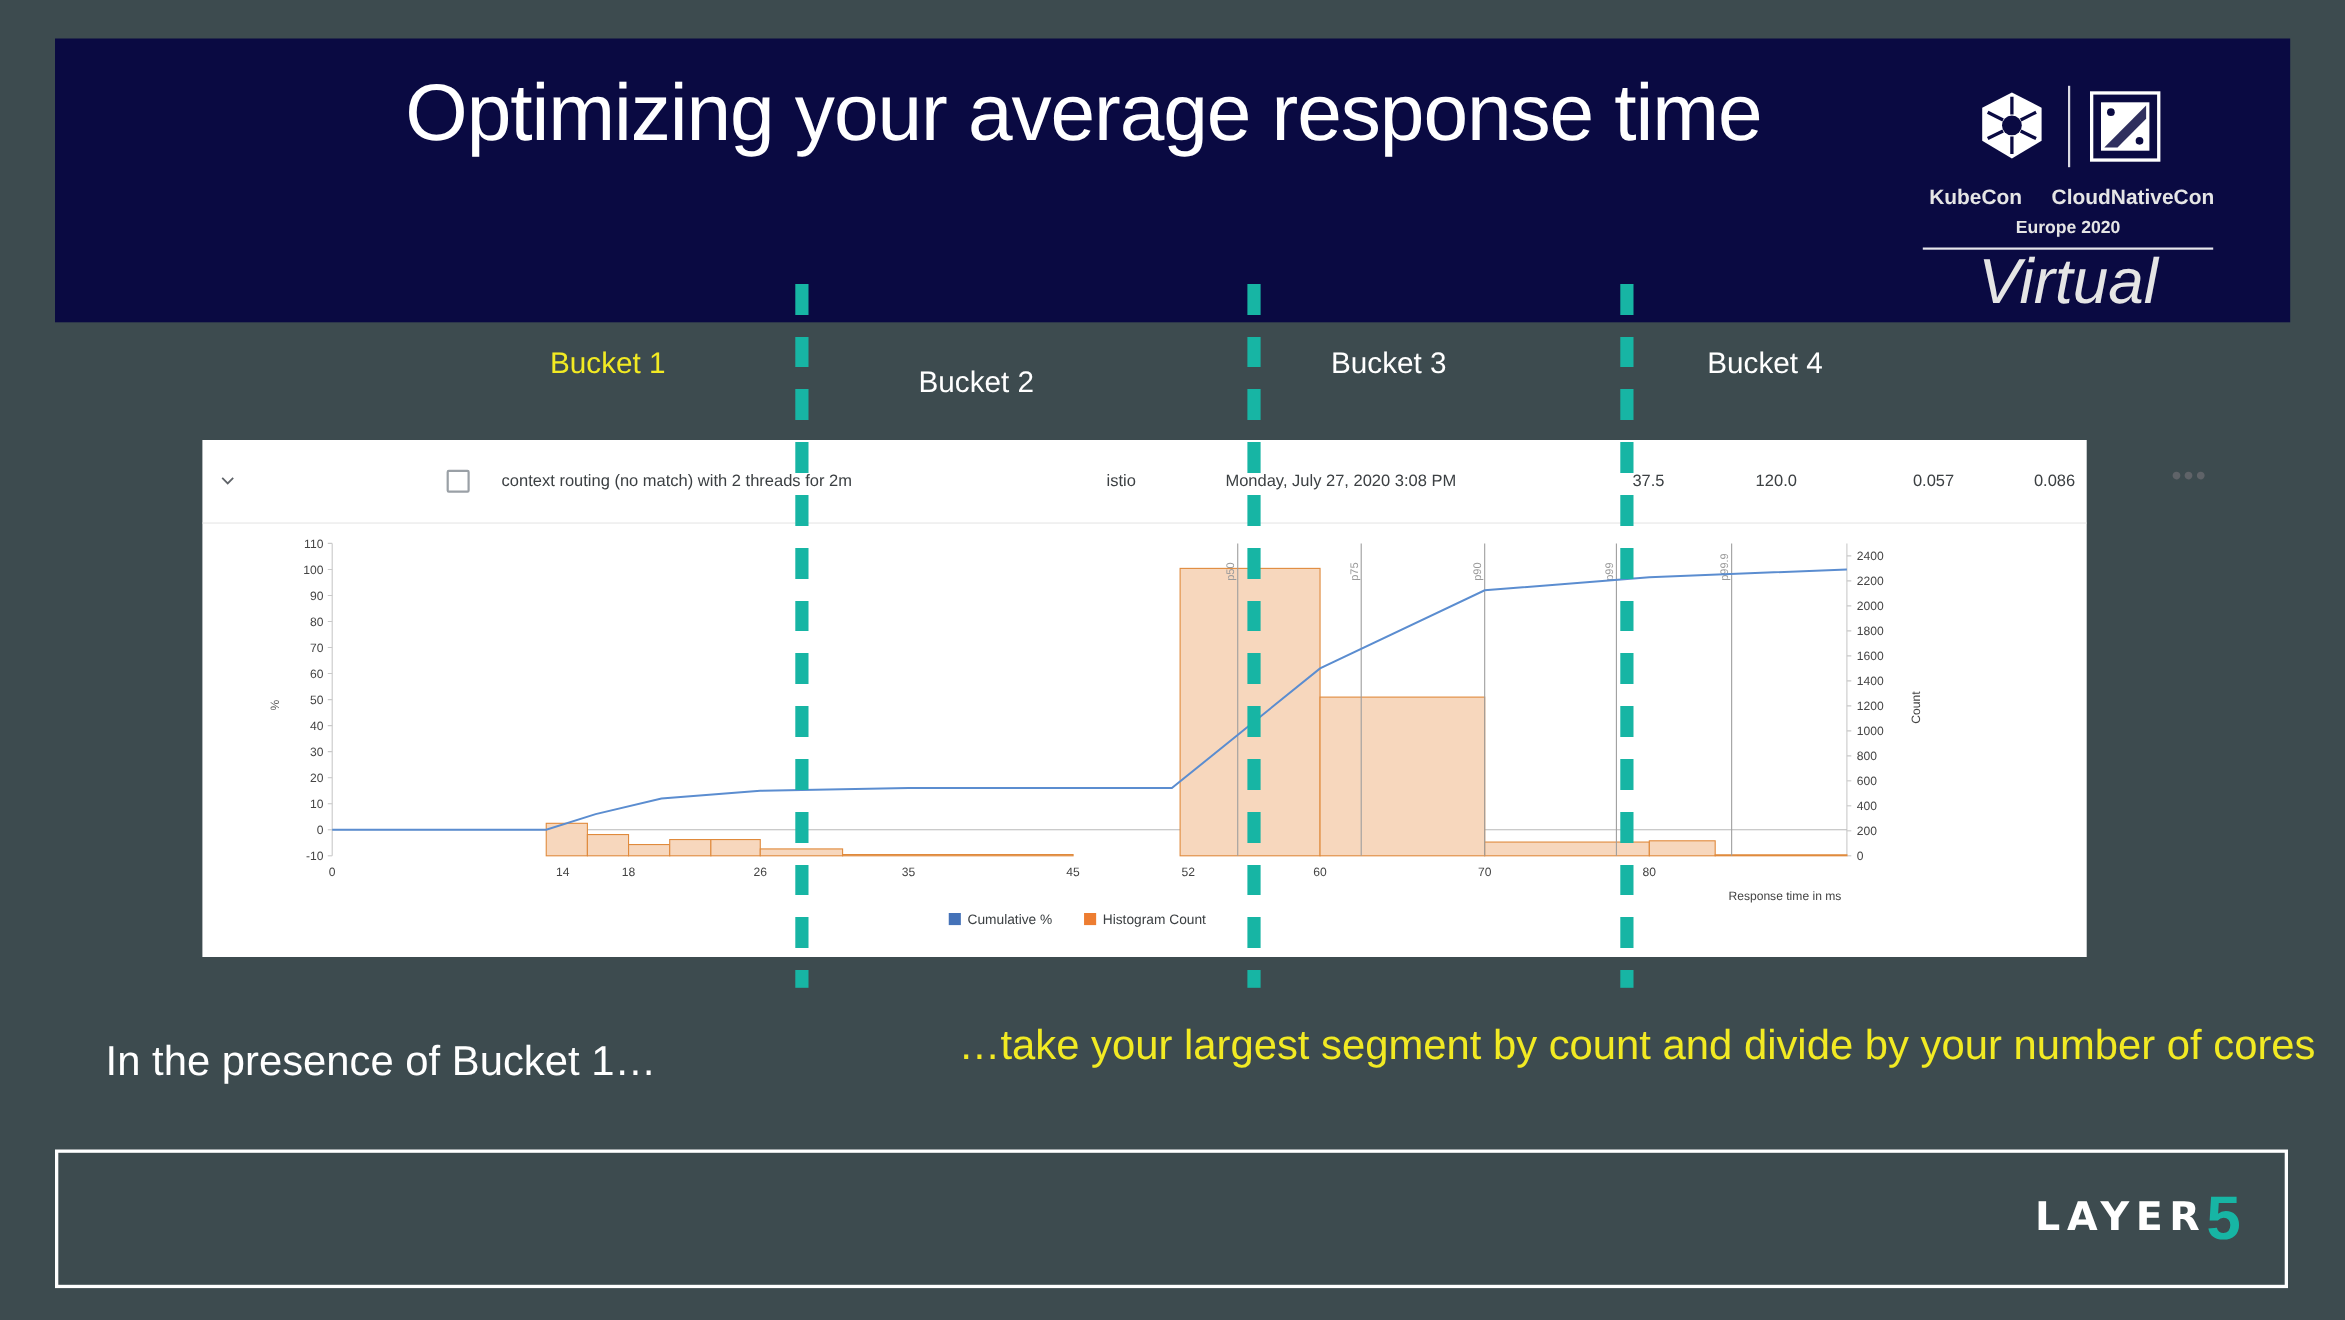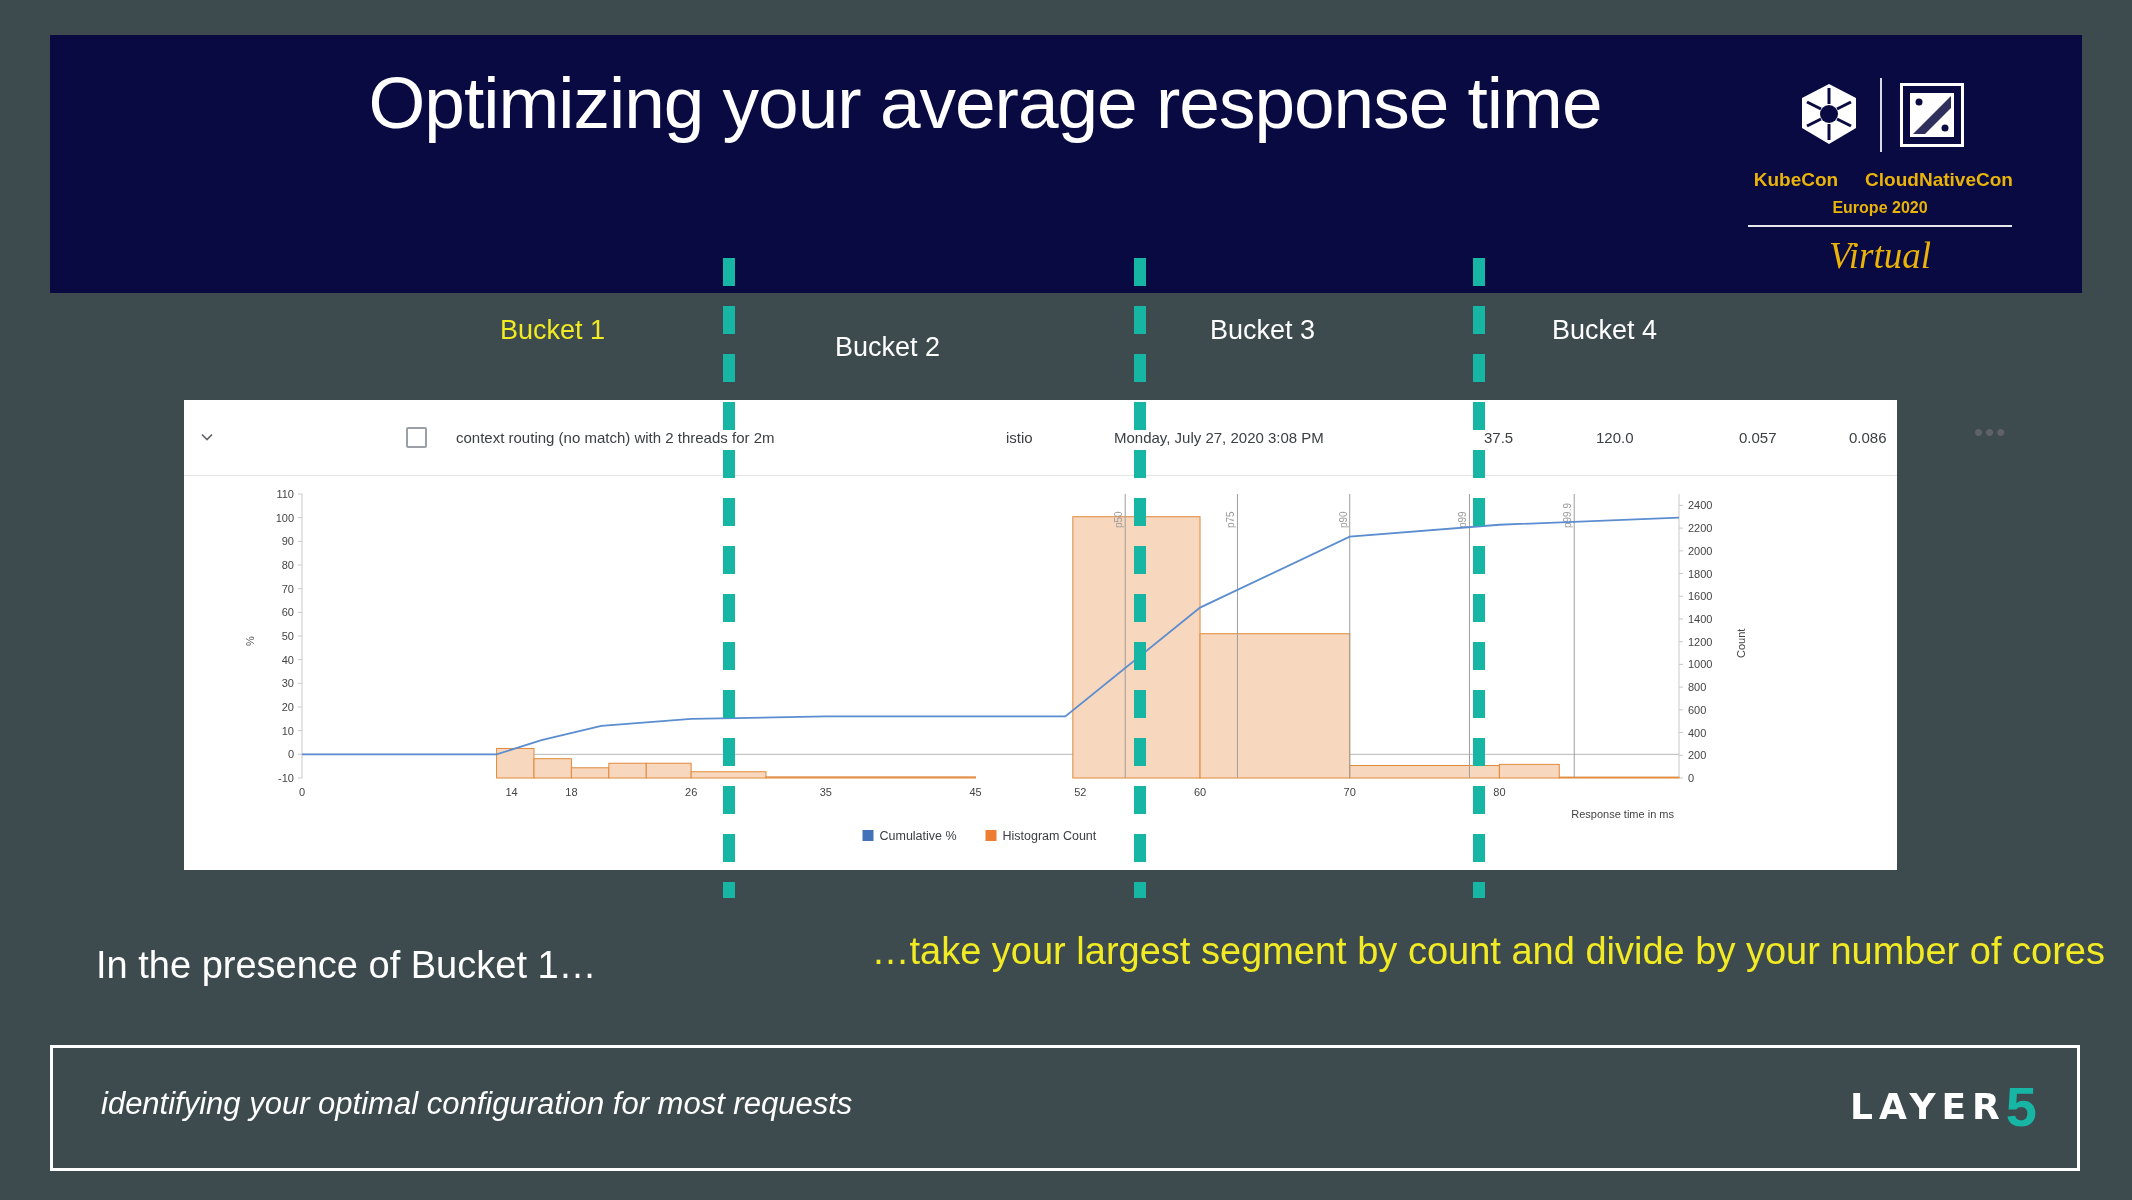--- a/index.html
+++ b/index.html
@@ -15,32 +15,32 @@
     position:absolute;left:50px;top:35px;width:2032px;height:258px;
     background:#0a0a42;
   }
   .slide-title{
     position:absolute;left:180px;top:22px;width:1510px;
     text-align:center;color:#ffffff;
     font-size:73px;line-height:92px;font-weight:400;
     letter-spacing:-1px;
   }
   
-  .kc-logo{position:absolute;right:52px;top:22px;width:300px;height:216px;color:#eab308;}
+  .kc-logo{position:absolute;right:52px;top:22px;width:300px;height:216px;color:#e5e5e5;}
   .kc-row{position:absolute;top:10px;left:0;width:300px;height:96px;display:flex;align-items:center;justify-content:center;}
   .kc-helm{width:66px;height:66px;position:relative;}
   .kc-divider{width:2px;height:74px;background:#fff;margin:0 18px;opacity:.85;}
   .kc-sq{width:58px;height:58px;border:3px solid #fff;display:flex;align-items:center;justify-content:center;background:#0a0a42;}
   .kc-sq svg{display:block;}
   .kc-names{position:absolute;top:112px;left:0;width:300px;display:flex;align-items:center;justify-content:center;font-size:19px;font-weight:bold;}
   .kc-names .n1{width:118px;text-align:center;}
   .kc-names .n2{width:168px;text-align:center;}
   .kc-euro{position:absolute;top:142px;left:0;width:300px;text-align:center;font-size:16px;font-weight:bold;}
   .kc-line{position:absolute;top:168px;left:18px;width:264px;height:2px;background:#fff;opacity:.9;}
-  .kc-virtual{position:absolute;top:168px;left:0;width:300px;text-align:center;font-family:Liberation Serif, serif;font-style:italic;font-size:37px;line-height:62px;}
+  .kc-virtual{position:absolute;top:168px;left:0;width:300px;text-align:center;font-family:Liberation Sans, sans-serif;font-style:italic;font-size:58px;line-height:62px;}
 
   
   .bucket-label{position:absolute;color:#ffffff;font-size:27px;white-space:nowrap;}
   .bucket-label.hl{color:#f2ea23;}
 
   
   .marker{
     position:absolute;width:12px;
     background:repeating-linear-gradient(to bottom,#17b5a4 0 28px,transparent 28px 48px);
   }
@@ -253,18 +253,17 @@
 </div>
 
 <div class="marker" style="left:723px;top:258px;height:640px;"></div>
 <div class="marker" style="left:1134px;top:258px;height:640px;"></div>
 <div class="marker" style="left:1473px;top:258px;height:640px;"></div>
 
 <div class="cap" style="left:96px;top:920px;margin-top:24px;">In the presence of Bucket 1…</div>
 <div class="cap2" style="left:805px;top:920px;text-align:right;">…take your largest segment by count and divide by your number of cores</div>
 
 <div class="footer">
-  <div class="footer-text">identifying your optimal configuration for most requests</div>
   <div class="layer5">
     <span class="txt">LAYER</span>
     <span class="five">5</span>
   </div>
 </div>
 
 </body></html>

